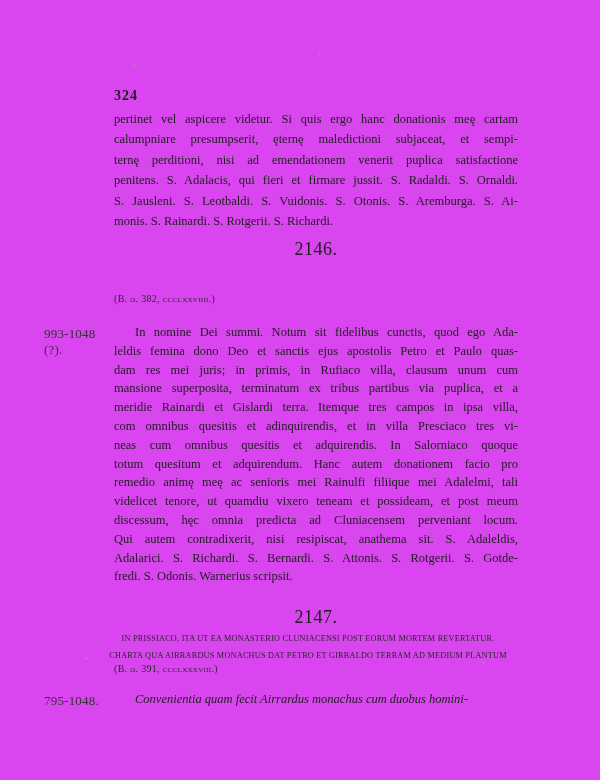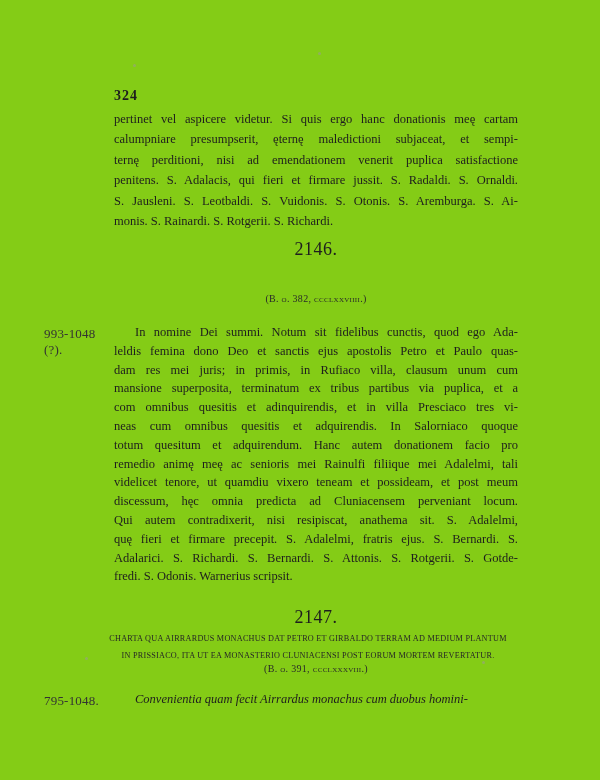--- a/index.html
+++ b/index.html
@@ -5,21 +5,21 @@
   html, body { margin: 0; padding: 0; }
   body {
     width: 600px; height: 780px;
     background: #fdfdfc;
     font-family: "Liberation Serif", serif;
     color: #1e1e1e;
   }
   .page {
     position: relative;
     width: 600px; height: 780px;
-    background: #84cc16;
+    background: #d946ef;
     overflow: hidden;
   }
   
   .header-row { position: absolute; top: 88px; left: 114px; width: 404px; height: 18px; }
   .page-number {
     position: absolute; left: 0; top: 0;
     font-size: 14px; font-weight: bold; letter-spacing: 1px;
   }
   .running-title {
     position: absolute; left: 0; right: 28px; top: 0;
@@ -46,21 +46,21 @@
     position: absolute; left: 58px; width: 500px;
     font-size: 8.2px; letter-spacing: 0.25px; line-height: 16.5px;
     color: #262626;
   }
   .sec-head .line { text-align: center; text-align-last: center; }
   .sec-head-2146 { top: 263px; }
   .sec-head-2147 { top: 631px; }
   
   .sec-ref {
     position: absolute; left: 114px; width: 404px;
-    text-align: center; font-size: 10px;
+    text-align: left; font-size: 10px;
     font-variant: small-caps; letter-spacing: 0.3px;
     color: #2a2a2a;
   }
   .sec-ref-2146 { top: 293px; }
   .sec-ref-2147 { top: 663px; }
   
   .margin-date {
     position: absolute; left: 44px; width: 66px;
     font-size: 13px; color: #333; letter-spacing: 0.2px;
   }
@@ -95,37 +95,37 @@
 
   <div class="sec-ref sec-ref-2146">(B. o. 382, ccclxxviiii.)</div>
 
   <div class="margin-date margin-date-1">993-1048 (?).</div>
 
   <div class="textblock para2">
       <div class="line line-indent">In nomine Dei summi. Notum sit fidelibus cunctis, quod ego Ada-</div>
       <div class="line">leldis femina dono Deo et sanctis ejus apostolis Petro et Paulo quas-</div>
       <div class="line">dam res mei juris; in primis, in Rufiaco villa, clausum unum cum</div>
       <div class="line">mansione superposita, terminatum ex tribus partibus via puplica, et a</div>
+      <div class="line">meridie Rainardi et Gislardi terra. Itemque tres campos in ipsa villa,</div>
       <div class="line">com omnibus quesitis et adinquirendis, et in villa Presciaco tres vi-</div>
       <div class="line">neas cum omnibus quesitis et adquirendis. In Salorniaco quoque</div>
       <div class="line">totum quesitum et adquirendum. Hanc autem donationem facio pro</div>
       <div class="line">remedio animę meę ac senioris mei Rainulfi filiique mei Adalelmi, tali</div>
       <div class="line">videlicet tenore, ut quamdiu vixero teneam et possideam, et post meum</div>
       <div class="line">discessum, hęc omnia predicta ad Cluniacensem perveniant locum.</div>
-      <div class="line">Qui autem contradixerit, nisi resipiscat, anathema sit. S. Adalelmi,</div>
-      <div class="line">quę fieri et firmare precepit. S. Adalelmi, fratris ejus. S. Bernardi. S.</div>
+      <div class="line">Qui autem contradixerit, nisi resipiscat, anathema sit. S. Adaleldis,</div>
       <div class="line">Adalarici. S. Richardi. S. Bernardi. S. Attonis. S. Rotgerii. S. Gotde-</div>
       <div class="line line-end">fredi. S. Odonis. Warnerius scripsit.</div>
     </div>
 
   <div class="sec-num sec-num-2147">2147.</div>
 
   <div class="sec-head sec-head-2147">
+      <div class="line">IN PRISSIACO, ITA UT EA MONASTERIO CLUNIACENSI POST EORUM MORTEM REVERTATUR.</div>
       <div class="line">CHARTA QUA AIRRARDUS MONACHUS DAT PETRO ET GIRBALDO TERRAM AD MEDIUM PLANTUM</div>
-      <div class="line">IN PRISSIACO, ITA UT EA MONASTERIO CLUNIACENSI POST EORUM MORTEM REVERTATUR.</div>
     </div>
 
   <div class="sec-ref sec-ref-2147">(B. o. 391, ccclxxxviii.)</div>
 
   <div class="margin-date margin-date-2">795-1048.</div>
 
   <div class="textblock para3">
       <div class="line line-indent line-end">Convenientia quam fecit Airrardus monachus cum duobus homini-</div>
     </div>
 

